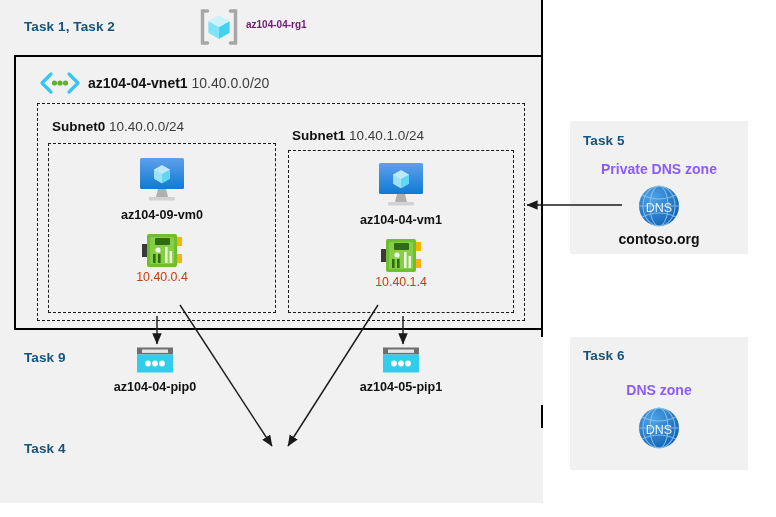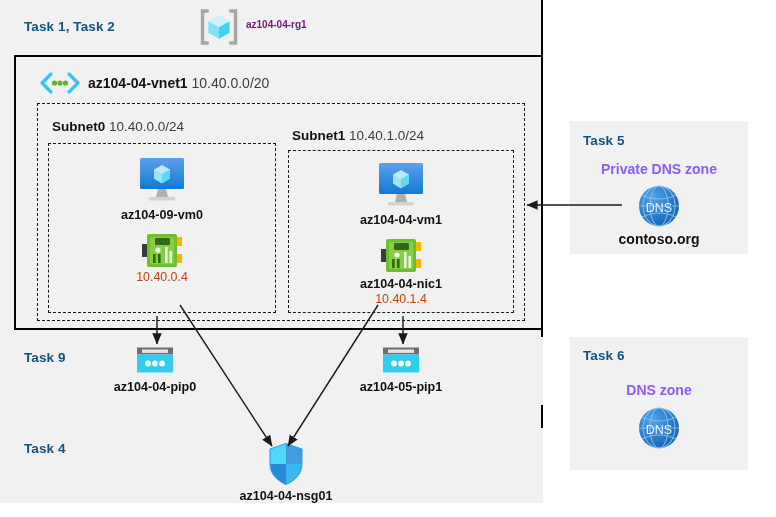--- a/index.html
+++ b/index.html
@@ -151,21 +151,20 @@
       <rect x="33" y="22" width="8" height="9" fill="#f7b500"></rect>
       <rect x="6" y="2" width="30" height="33" rx="2" fill="#6ebe2f"></rect>
       <rect x="9" y="5" width="24" height="27" rx="1.5" fill="#86cf45"></rect>
       <rect x="14" y="6" width="15" height="7" rx="1" fill="#2f6b12"></rect>
       <circle cx="17" cy="18" r="2.6" fill="#f2f2f2"></circle>
       <rect x="12" y="22" width="2.6" height="9" fill="#2f6b12"></rect>
       <rect x="17" y="22" width="2.6" height="9" fill="#2f6b12"></rect>
       <rect x="24" y="15" width="2.6" height="16" fill="#e8f5da"></rect>
       <rect x="28.5" y="19" width="2.6" height="12" fill="#e8f5da"></rect>
     </svg>
-    <div class="cap" style="margin-top:2px;">az104-04-nic1</div>
     <div class="sub">10.40.1.4</div>
   </div>
 
   <div class="panel" style="left:14px;top:337px;width:529px;height:68px;"></div>
   <div class="task-label" style="left:24px;top:350px;">Task 9</div>
 
   <div class="node" style="left:95px;top:346px;width:120px;">
     <svg class="ico" width="40" height="30" viewBox="0 0 40 30">
       <rect x="2" y="1.5" width="36" height="7" fill="#6e6e6e"></rect>
       <rect x="7" y="3.5" width="26" height="3.4" fill="#e6e6e6"></rect>
@@ -185,37 +184,20 @@
       <circle cx="13" cy="17.5" r="2.9" fill="#fff"></circle>
       <circle cx="20" cy="17.5" r="2.9" fill="#fff"></circle>
       <circle cx="27" cy="17.5" r="2.9" fill="#fff"></circle>
     </svg>
     <div class="cap" style="margin-top:4px;">az104-05-pip1</div>
   </div>
 
   <div class="panel" style="left:14px;top:428px;width:529px;height:79px;"></div>
   <div class="task-label" style="left:24px;top:441px;">Task 4</div>
 
-  <div class="node" style="left:222px;top:442px;width:128px;">
-    <svg class="ico" width="38" height="44" viewBox="0 0 38 44">
-      <defs>
-          <clipPath id="shc">
-            <path d="M19 1.5 L35 7 V22 C35 32 27.5 39 19 42.5 C10.5 39 3 32 3 22 V7 Z"></path>
-          </clipPath>
-        </defs>
-      <g clip-path="url(#shc)">
-        <rect x="0" y="0" width="19" height="22" fill="#4fd8f8"></rect>
-        <rect x="19" y="0" width="19" height="22" fill="#3f9ee0"></rect>
-        <rect x="0" y="22" width="19" height="22" fill="#2a8ad8"></rect>
-        <rect x="19" y="22" width="19" height="22" fill="#39b7f0"></rect>
-      </g>
-      <path d="M19 1.5 L35 7 V22 C35 32 27.5 39 19 42.5 C10.5 39 3 32 3 22 V7 Z" fill="none" stroke="#2e9ae8" stroke-width="1"></path>
-    </svg>
-    <div class="cap" style="margin-top:3px;">az104-04-nsg01</div>
-  </div>
 
   <div class="panel" style="left:570px;top:121px;width:178px;height:133px;"></div>
   <div class="task-label" style="left:583px;top:133px;">Task 5</div>
   <div class="hdr" style="left:570px;top:161px;width:178px;font-size:14px;">Private DNS zone</div>
 
   <div class="node" style="left:599px;top:183px;width:120px;">
     <svg class="ico" width="46" height="46" viewBox="0 0 46 46">
       <defs>
           <radialGradient id="dg1" cx="35%" cy="30%" r="75%">
         <stop offset="0" stop-color="#4fa3e8"></stop>

